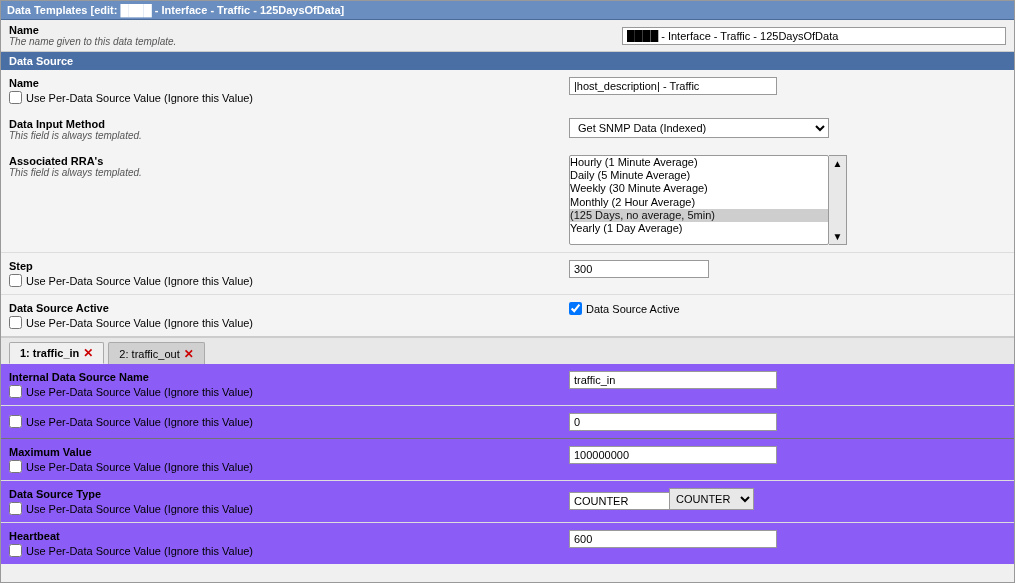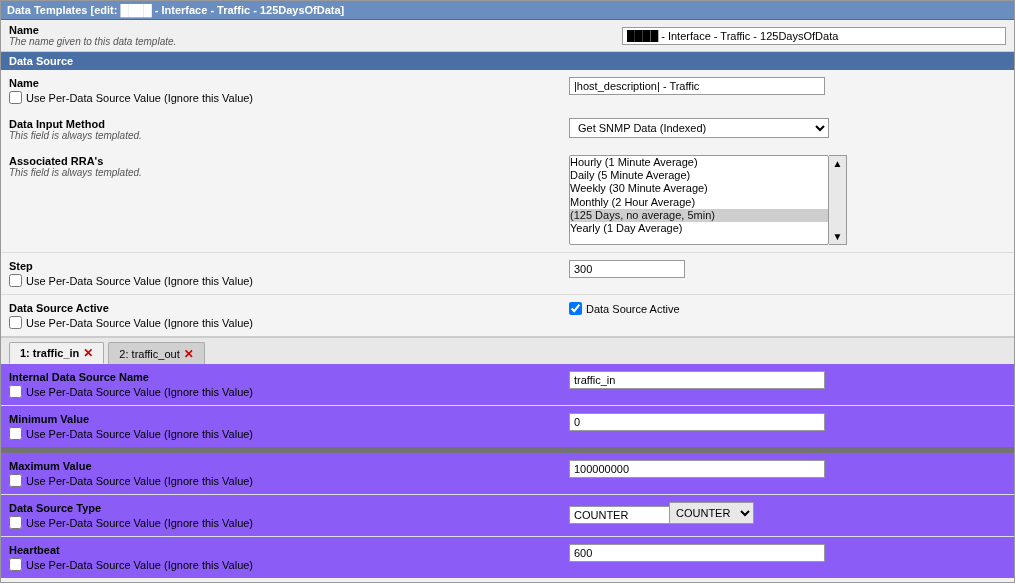--- a/index.html
+++ b/index.html
@@ -96,28 +96,28 @@
       align-items: center;
     }
     .checkbox-row {
       display: flex;
       align-items: center;
       gap: 4px;
       font-size: 11px;
       margin-top: 2px;
     }
     .text-input {
-      width: 256px;
+      width: 208px;
       padding: 2px 4px;
       font-size: 11px;
       border: 1px solid #999;
       background: #fff;
     }
     .text-input-sm {
-      width: 116px;
+      width: 140px;
       padding: 2px 4px;
       font-size: 11px;
       border: 1px solid #999;
       background: #fff;
     }
     .select-input {
       padding: 2px 4px;
       font-size: 11px;
       border: 1px solid #999;
       background: #fff;
@@ -324,33 +324,32 @@
       </div>
       <div class="form-row-control">
         <input type="text" class="text-input" value="traffic_in" style="">
       </div>
     </div>
   </div>
 
   <div class="form-section dsi-section" style="border-top:1px solid #ddd;">
     <div class="form-row">
       <div class="form-row-label">
-        <div class="lbl-main">Minimum Value</div>
         <div class="checkbox-row">
           <input type="checkbox" style="">
           <span>Use Per-Data Source Value (Ignore this Value)</span>
         </div>
       </div>
       <div class="form-row-control">
         <input type="text" class="text-input" value="0" style="">
       </div>
     </div>
   </div>
 
-  <div class="form-section dsi-section" style="border-top:6px solid #737373;">
+  <div class="form-section dsi-section" style="border-top:1px solid #737373;">
     <div class="form-row">
       <div class="form-row-label">
         <div class="lbl-main">Maximum Value</div>
         <div class="checkbox-row">
           <input type="checkbox" style="">
           <span>Use Per-Data Source Value (Ignore this Value)</span>
         </div>
       </div>
       <div class="form-row-control">
         <input type="text" class="text-input" value="100000000" style="">

